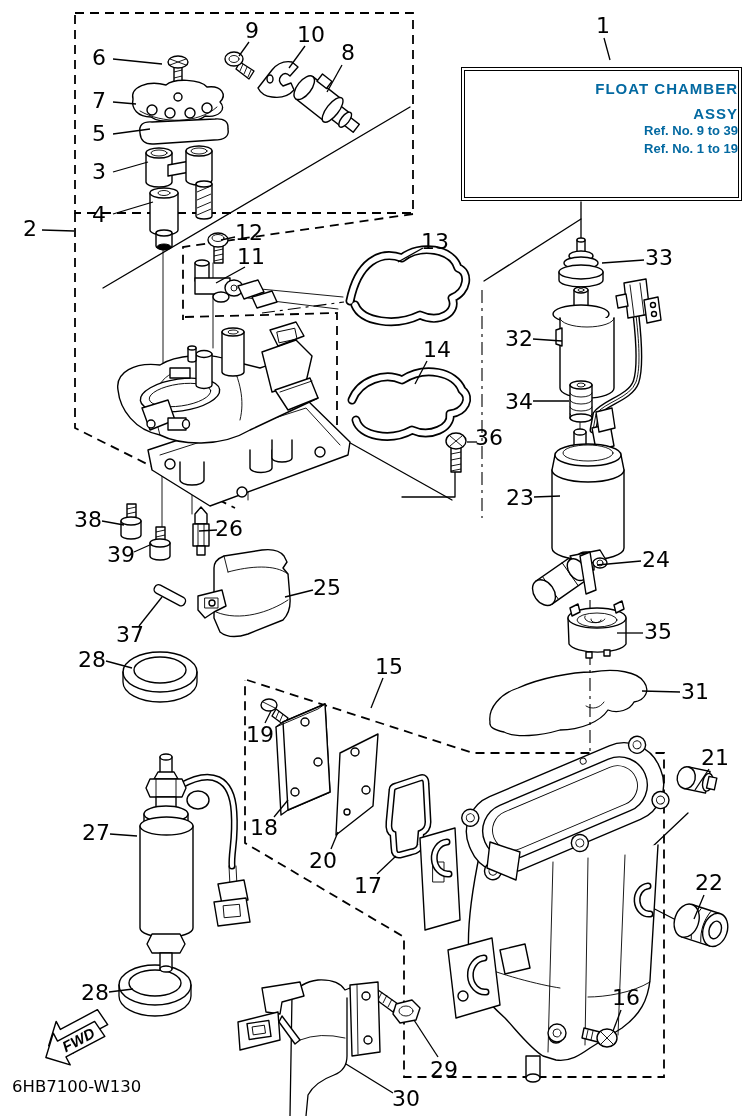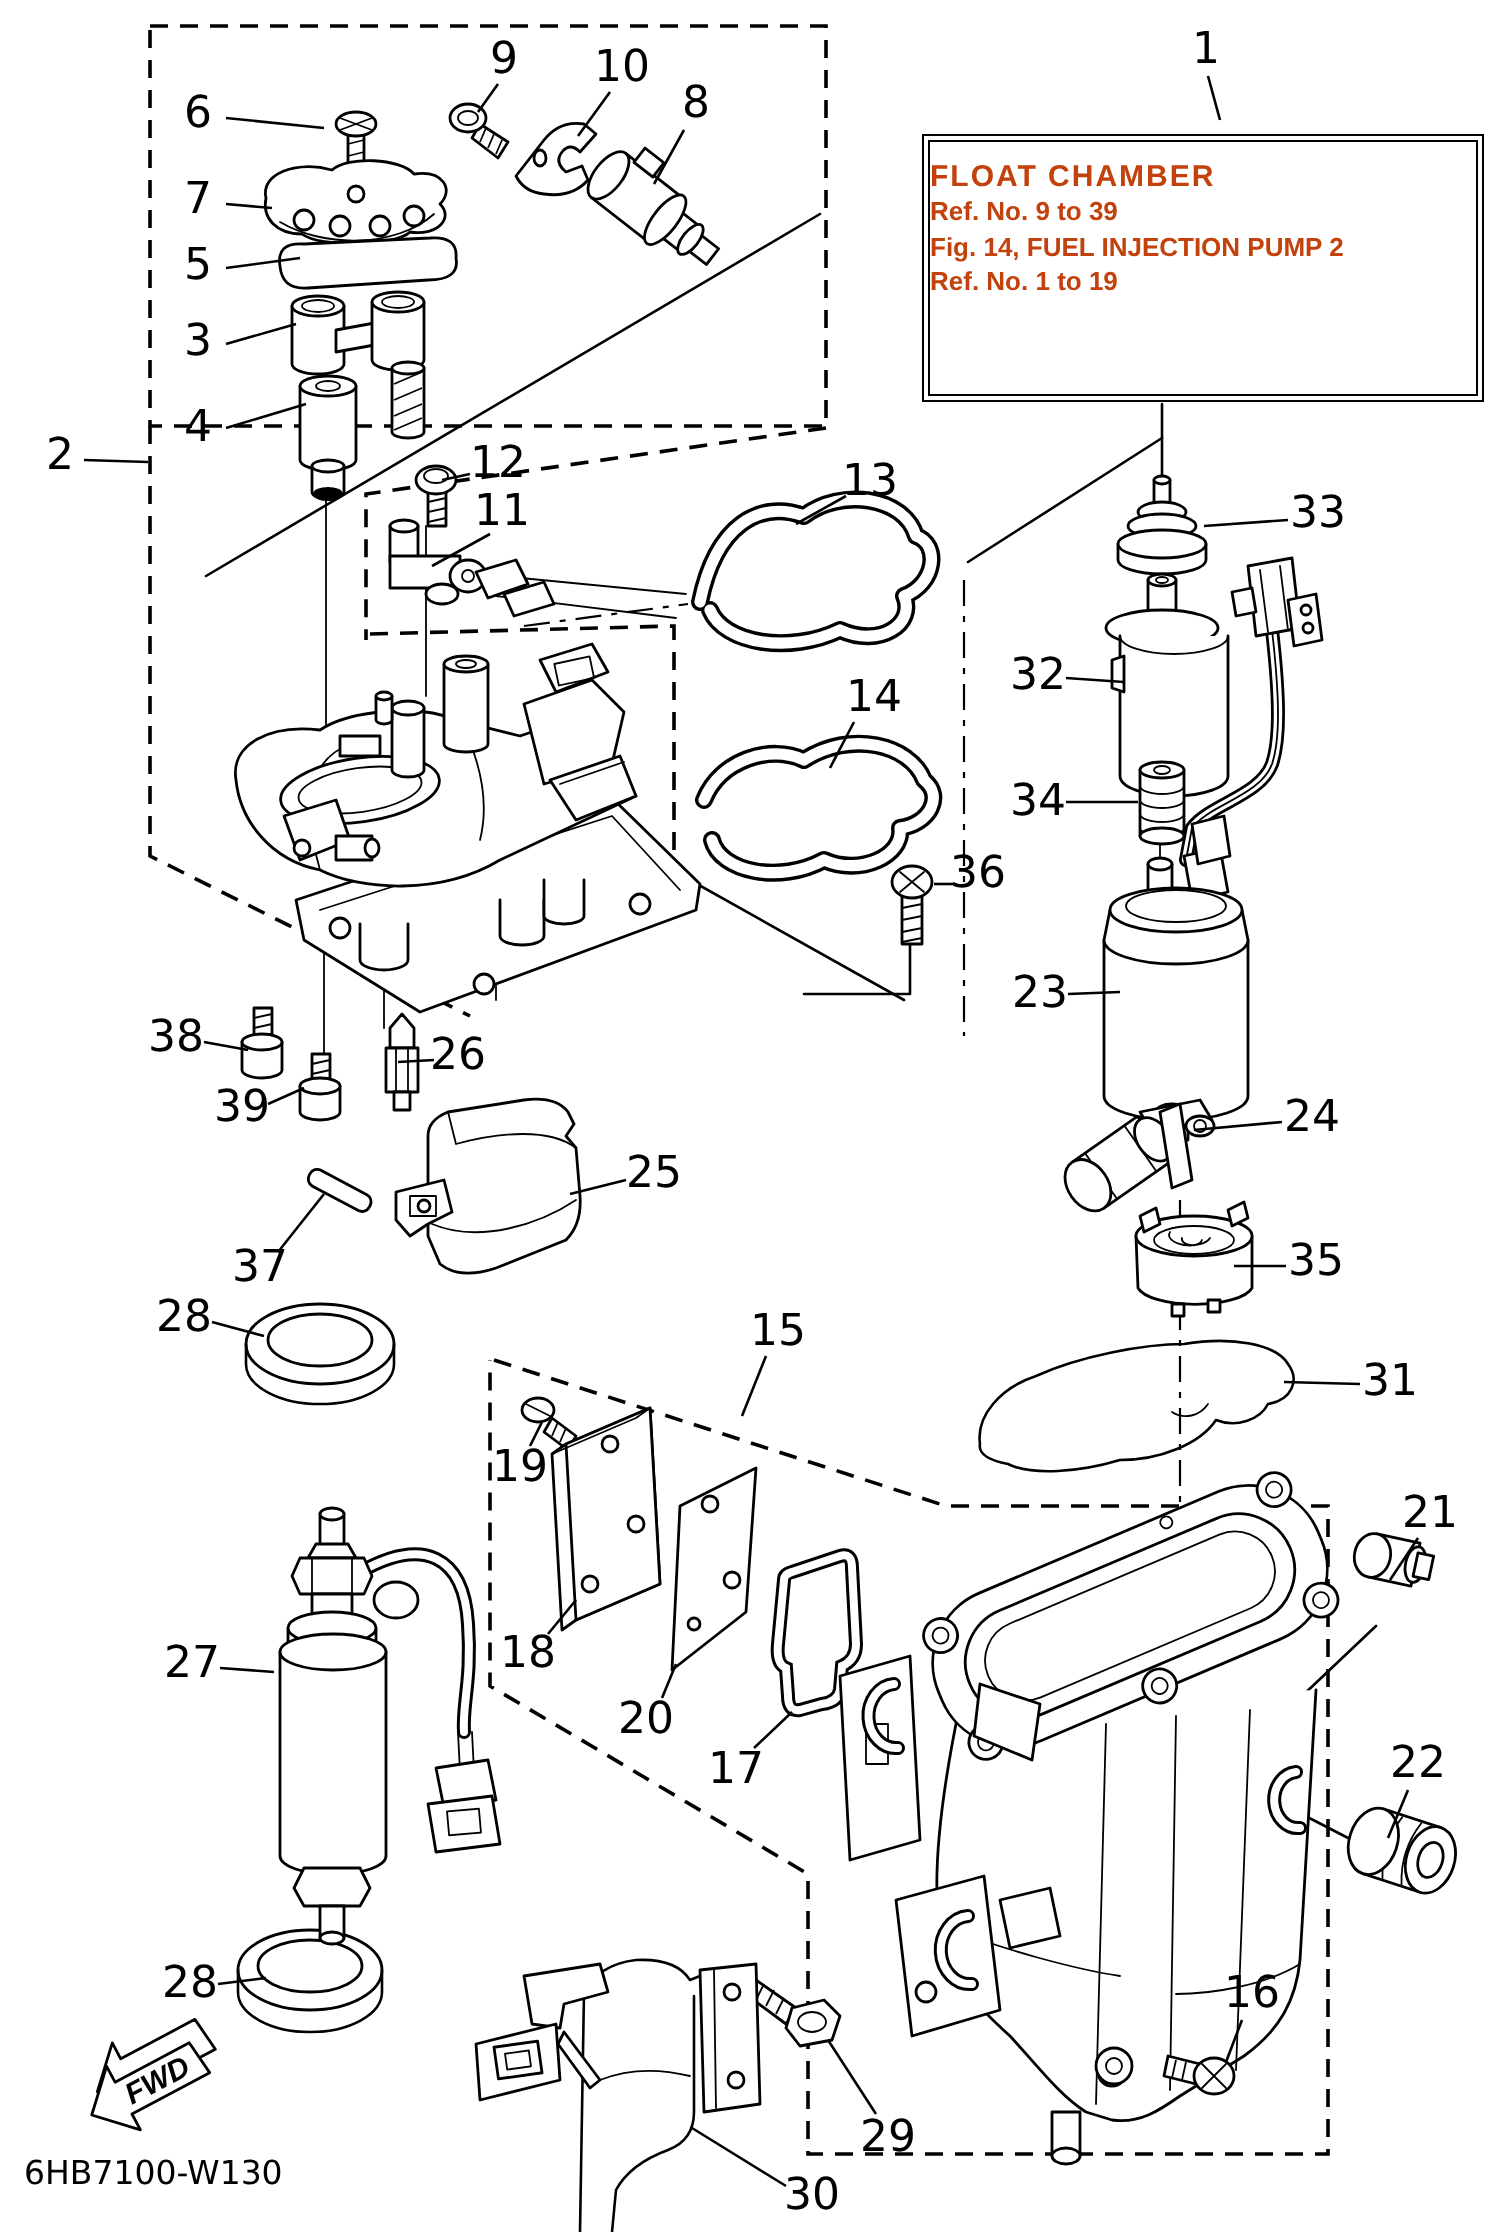--- a/index.html
+++ b/index.html
@@ -19,21 +19,21 @@
   .wire{fill:none;stroke:#000;stroke-width:7;stroke-linecap:round;}
   .wirein{fill:none;stroke:#fff;stroke-width:4.2;stroke-linecap:round;}
   .hatch{stroke:#000;stroke-width:0.9;}
   .dk{fill:#000;stroke:#000;stroke-width:1;}
   text.callout{font-family:"DejaVu Sans",sans-serif;font-size:22px;fill:#000;}
   .leader{stroke:#000;stroke-width:1.3;}
   
   #infoBox{position:absolute;left:461px;top:67px;width:281px;height:134px;
     border:1.5px solid #000;background:#fff;box-sizing:border-box;}
   #infoBoxInner{position:absolute;left:2px;top:2px;right:2px;bottom:2px;border:1px solid #000;
-    text-align:left;color:#c2410c;}
+    text-align:right;color:#0369a1;}
   .ib-title{font-size:15px;font-weight:bold;letter-spacing:1px;margin-top:9px;}
   .ib-title2{font-size:15px;font-weight:bold;letter-spacing:1px;margin-top:8px;}
   .ib-line{font-size:13px;font-weight:bold;line-height:17.5px;}
   .ib-gap{margin-top:7px;}
 </style>
 </head>
 <body>
 
 <div id="stage">
 <svg width="752" height="1116" viewBox="0 0 752 1116">
@@ -569,18 +569,18 @@
         <line x1="102" y1="521" x2="124" y2="525" class="leader"></line>
         <text x="88" y="519" class="callout" text-anchor="middle" dominant-baseline="central">38</text>
         <line x1="134" y1="552" x2="152" y2="544" class="leader"></line>
         <text x="121" y="554" class="callout" text-anchor="middle" dominant-baseline="central">39</text>
       </g>
 </svg>
 
 <div id="infoBox">
   <div id="infoBoxInner">
     <div class="ib-title">FLOAT CHAMBER</div>
+    <div class="ib-title2">ASSY</div>
     <div class="ib-line">Ref. No. 9 to 39</div>
-    <div class="ib-line">Fig. 14, FUEL INJECTION PUMP 2</div>
     <div class="ib-line">Ref. No. 1 to 19</div>
   </div>
 </div>
 </div>
 
 </body></html>

